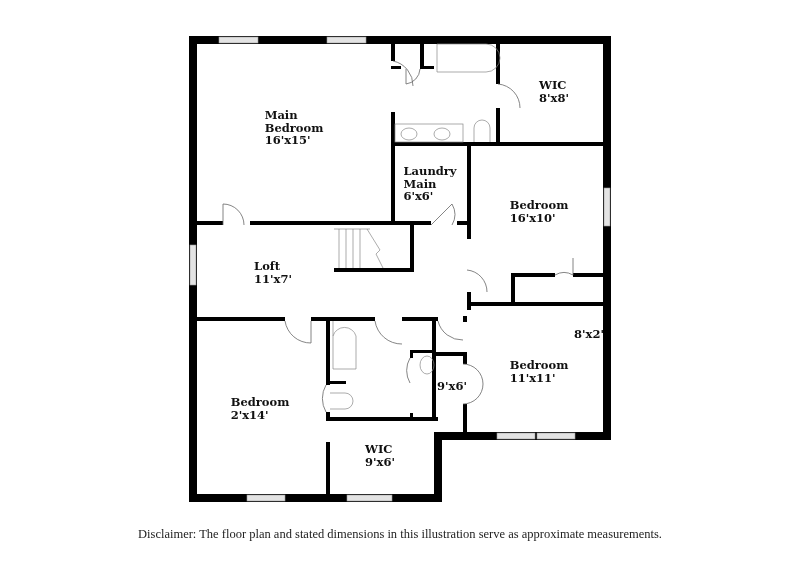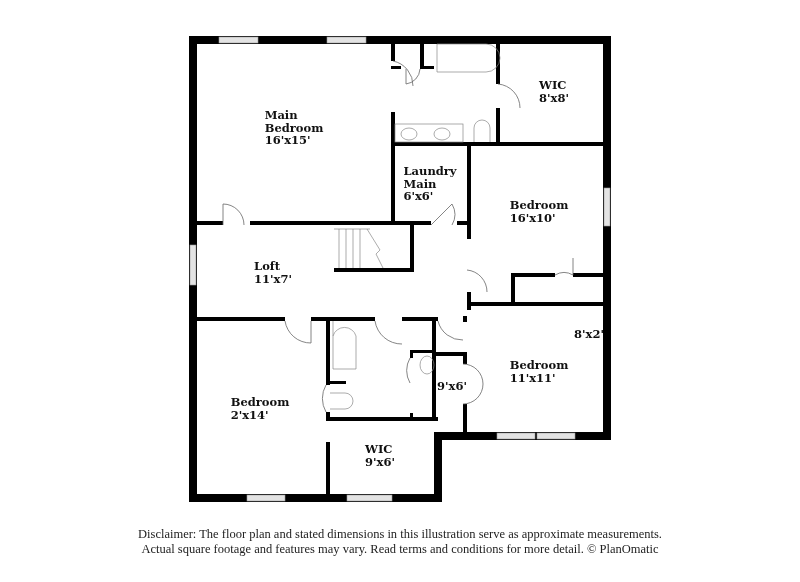--- a/index.html
+++ b/index.html
@@ -170,14 +170,13 @@
   <span>Bedroom</span>
   <span>2'x14'</span>
 </div>
 <div class="room-label" style="left:380px;top:455px;">
   <span>WIC</span>
   <span>9'x6'</span>
 </div>
 
 <div id="disclaimer">
   <span>Disclaimer: The floor plan and stated dimensions in this illustration serve as approximate measurements.</span>
-  <span>Actual square footage and features may vary. Read terms and conditions for more detail. © PlanOmatic</span>
 </div>
 
 </body></html>

